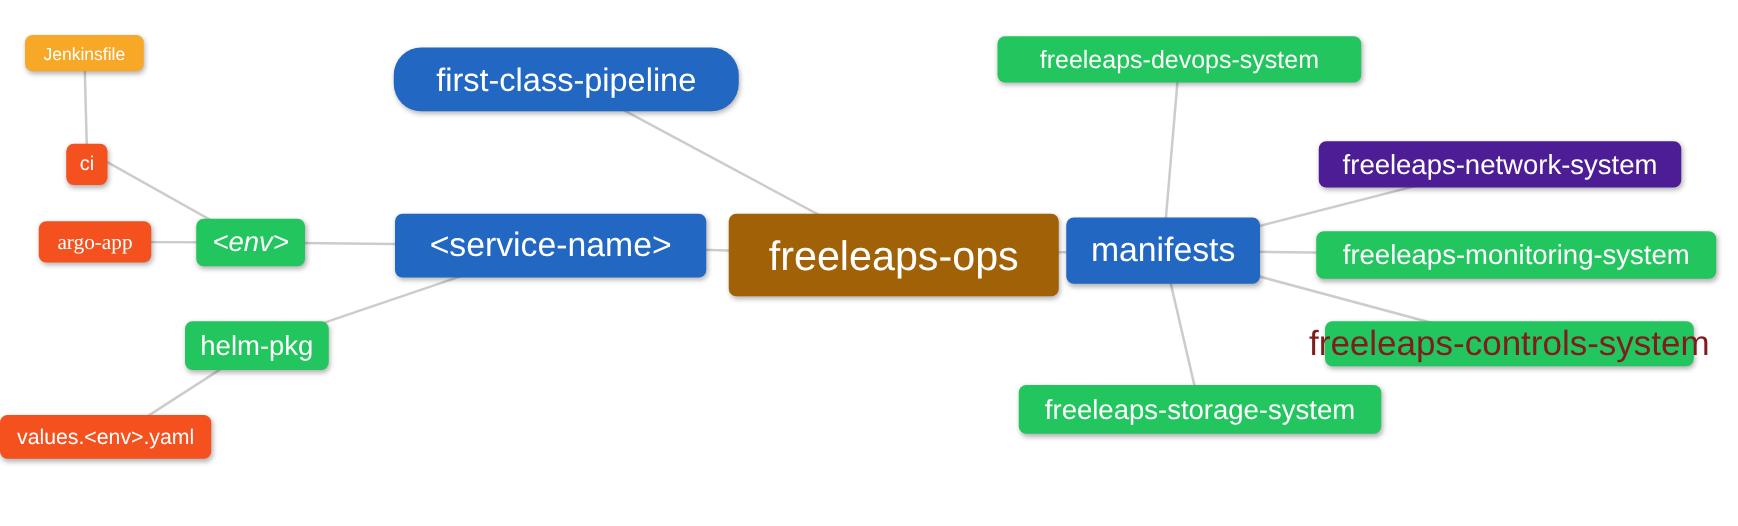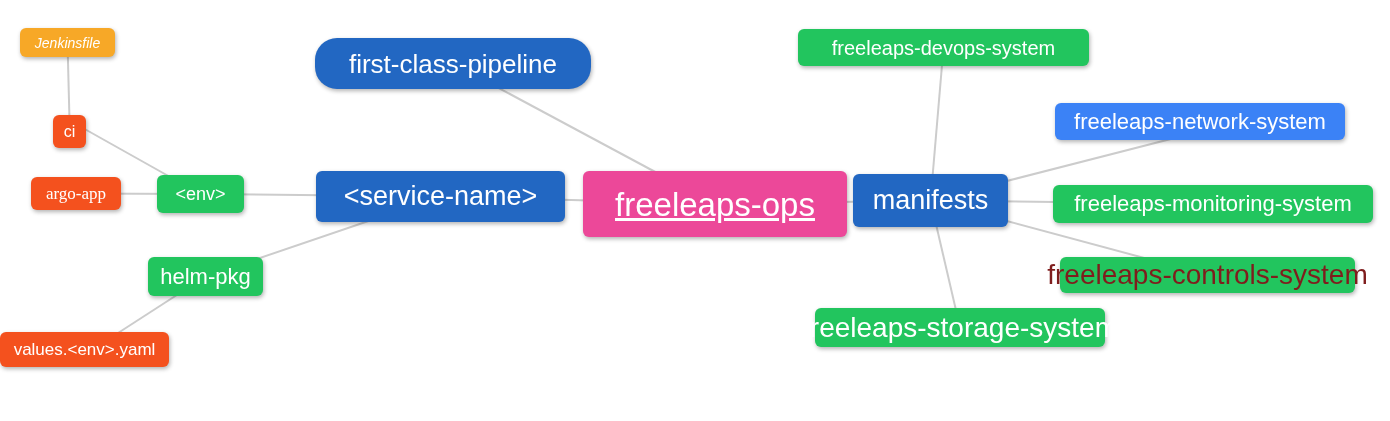--- a/index.html
+++ b/index.html
@@ -50,28 +50,28 @@
       <line x1="92.5" y1="349.5" x2="205.5" y2="276.5" stroke="#cccccc" stroke-width="2"></line>
       <line x1="453" y1="63.5" x2="715" y2="204" stroke="#cccccc" stroke-width="2"></line>
       <line x1="440.5" y1="196.5" x2="715" y2="204" stroke="#cccccc" stroke-width="2"></line>
       <line x1="715" y1="204" x2="930.5" y2="200.5" stroke="#cccccc" stroke-width="2"></line>
       <line x1="930.5" y1="200.5" x2="943.5" y2="47.5" stroke="#cccccc" stroke-width="2"></line>
       <line x1="930.5" y1="200.5" x2="1200" y2="131.5" stroke="#cccccc" stroke-width="2"></line>
       <line x1="930.5" y1="200.5" x2="1213" y2="204" stroke="#cccccc" stroke-width="2"></line>
       <line x1="930.5" y1="200.5" x2="1207.5" y2="275" stroke="#cccccc" stroke-width="2"></line>
       <line x1="930.5" y1="200.5" x2="960" y2="327.5" stroke="#cccccc" stroke-width="2"></line>
     </svg>
-<div class="node" style="left: 20px; top: 28px; width: 95px; height: 29px; font-size: 14px; background: rgb(247, 168, 39); color: rgb(255, 255, 255); font-style: italic;">Jenkinsfile</div>
+<div class="node" style="left: 20px; top: 28px; width: 95px; height: 29px; font-size: 14px; background: rgb(247, 168, 39); color: rgb(255, 255, 255);">Jenkinsfile</div>
     <div class="node" style="left: 53px; top: 115px; width: 33px; height: 33px; font-size: 16px; background: rgb(244, 81, 30); color: rgb(255, 255, 255);">ci</div>
     <div class="node" style="left: 31px; top: 177px; width: 90px; height: 33px; font-size: 17px; background: rgb(244, 81, 30); color: rgb(255, 255, 255); font-family: Liberation Serif, serif;">argo-app</div>
-    <div class="node" style="left: 157px; top: 175px; width: 87px; height: 38px; font-size: 18px; background: rgb(34, 197, 94); color: rgb(255, 255, 255);">&lt;env&gt;</div>
+    <div class="node" style="left: 157px; top: 175px; width: 87px; height: 38px; font-size: 22px; background: rgb(34, 197, 94); color: rgb(255, 255, 255); font-style: italic;">&lt;env&gt;</div>
     <div class="node" style="left: 148px; top: 257px; width: 115px; height: 39px; font-size: 22px; background: rgb(34, 197, 94); color: rgb(255, 255, 255);">helm-pkg</div>
     <div class="node" style="left: 0; top: 332px; width: 169px; height: 35px; font-size: 17px; background: rgb(244, 81, 30); color: rgb(255, 255, 255);">values.&lt;env&gt;.yaml</div>
     <div class="node" style="left: 315px; top: 38px; width: 276px; height: 51px; font-size: 26px; background: rgb(34, 103, 194); color: rgb(255, 255, 255); border-radius: 22px;">first-class-pipeline</div>
     <div class="node" style="left: 316px; top: 171px; width: 249px; height: 51px; font-size: 27px; background: rgb(34, 103, 194); color: rgb(255, 255, 255);">&lt;service-name&gt;</div>
-    <div class="node" style="left: 583px; top: 171px; width: 264px; height: 66px; font-size: 33px; background: #ec4899; color: rgb(255, 255, 255); text-decoration: underline;">freeleaps-ops</div>
+    <div class="node" style="left: 583px; top: 171px; width: 264px; height: 66px; font-size: 33px; background: #a16207; color: rgb(255, 255, 255);">freeleaps-ops</div>
     <div class="node" style="left: 853px; top: 174px; width: 155px; height: 53px; font-size: 27px; background: rgb(34, 103, 194); color: rgb(255, 255, 255);">manifests</div>
     <div class="node" style="left: 798px; top: 29px; width: 291px; height: 37px; font-size: 20px; background: rgb(34, 197, 94); color: rgb(255, 255, 255);">freeleaps-devops-system</div>
-    <div class="node" style="left: 1055px; top: 103px; width: 290px; height: 37px; font-size: 22px; background: #3b82f6; color: rgb(255, 255, 255);">freeleaps-network-system</div>
+    <div class="node" style="left: 1055px; top: 113px; width: 290px; height: 37px; font-size: 22px; background: #4c1d95; color: rgb(255, 255, 255);">freeleaps-network-system</div>
     <div class="node" style="left: 1053px; top: 185px; width: 320px; height: 38px; font-size: 22px; background: rgb(34, 197, 94); color: rgb(255, 255, 255);">freeleaps-monitoring-system</div>
     <div class="node" style="left: 1060px; top: 257px; width: 295px; height: 36px; font-size: 28px; background: rgb(34, 197, 94); color: #7f1d1d;">freeleaps-controls-system</div>
-    <div class="node" style="left: 815px; top: 308px; width: 290px; height: 39px; font-size: 28px; background: rgb(34, 197, 94); color: rgb(255, 255, 255);">freeleaps-storage-system</div>
+    <div class="node" style="left: 815px; top: 308px; width: 290px; height: 39px; font-size: 22px; background: rgb(34, 197, 94); color: rgb(255, 255, 255);">freeleaps-storage-system</div>
   </div>
 
 </body></html>

